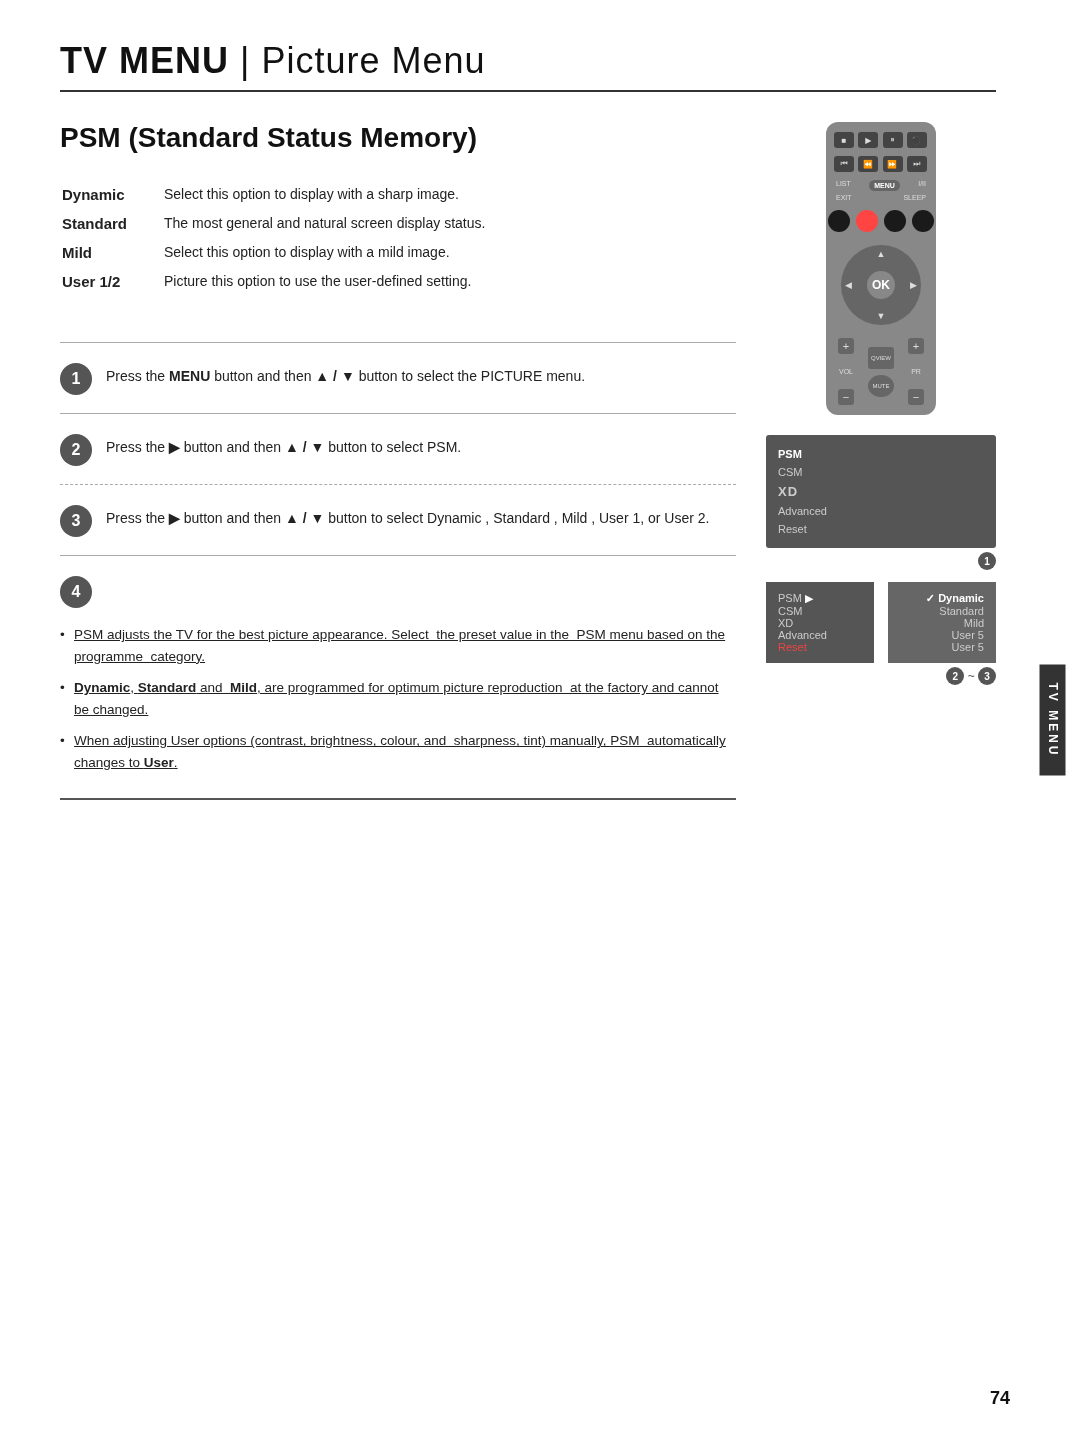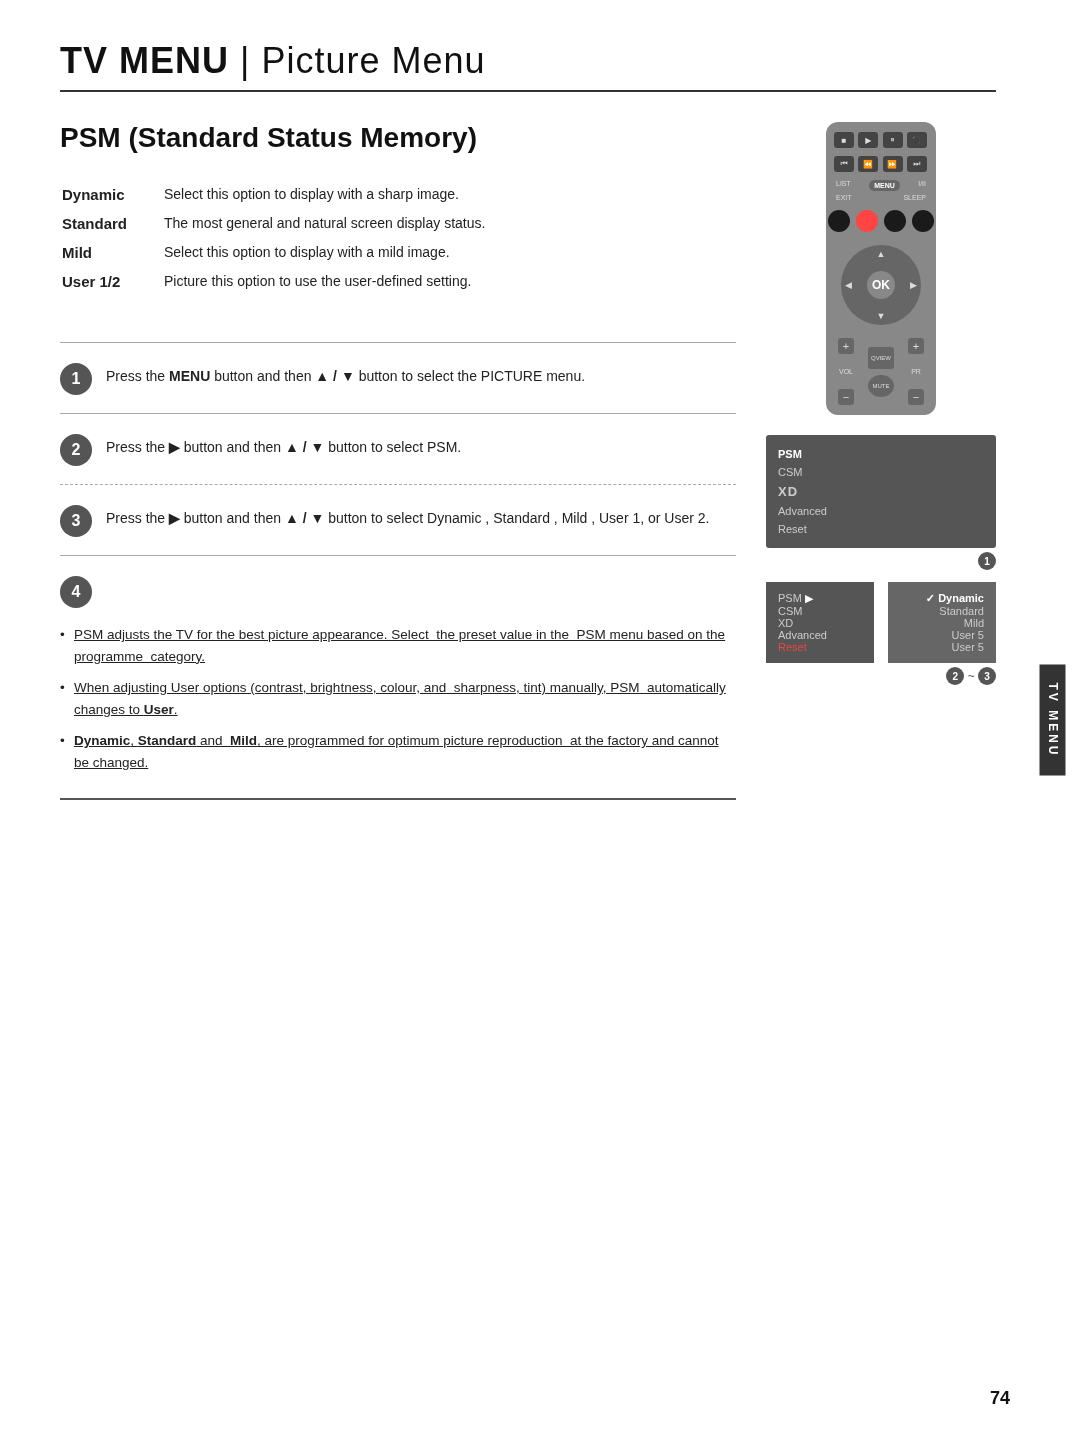--- a/index.html
+++ b/index.html
@@ -443,24 +443,24 @@
 
       <div class="step">
         <div class="step-number">4</div>
       </div>
 
       <div class="notes-section">
         <div class="note-item">
           PSM adjusts the TV for the best picture appearance. Select&nbsp; the preset value in the&nbsp; PSM menu based on the programme&nbsp; category.
         </div>
         <div class="note-item">
+          <b>Dynamic</b>, <b>Standard</b> and&nbsp; <b>Mild</b>, are programmed for optimum picture reproduction&nbsp; at the factory and cannot be changed.
+        </div>
+        <div class="note-item">
           When adjusting User options (contrast, brightness, colour, and&nbsp; sharpness, tint) manually, PSM&nbsp; automatically changes to <b>User</b>.
-        </div>
-        <div class="note-item">
-          <b>Dynamic</b>, <b>Standard</b> and&nbsp; <b>Mild</b>, are programmed for optimum picture reproduction&nbsp; at the factory and cannot be changed.
         </div>
       </div>
 
       <hr class="bottom-divider">
 
     </div>
 
     <div class="right-sidebar">
 
       <div class="remote-container">

